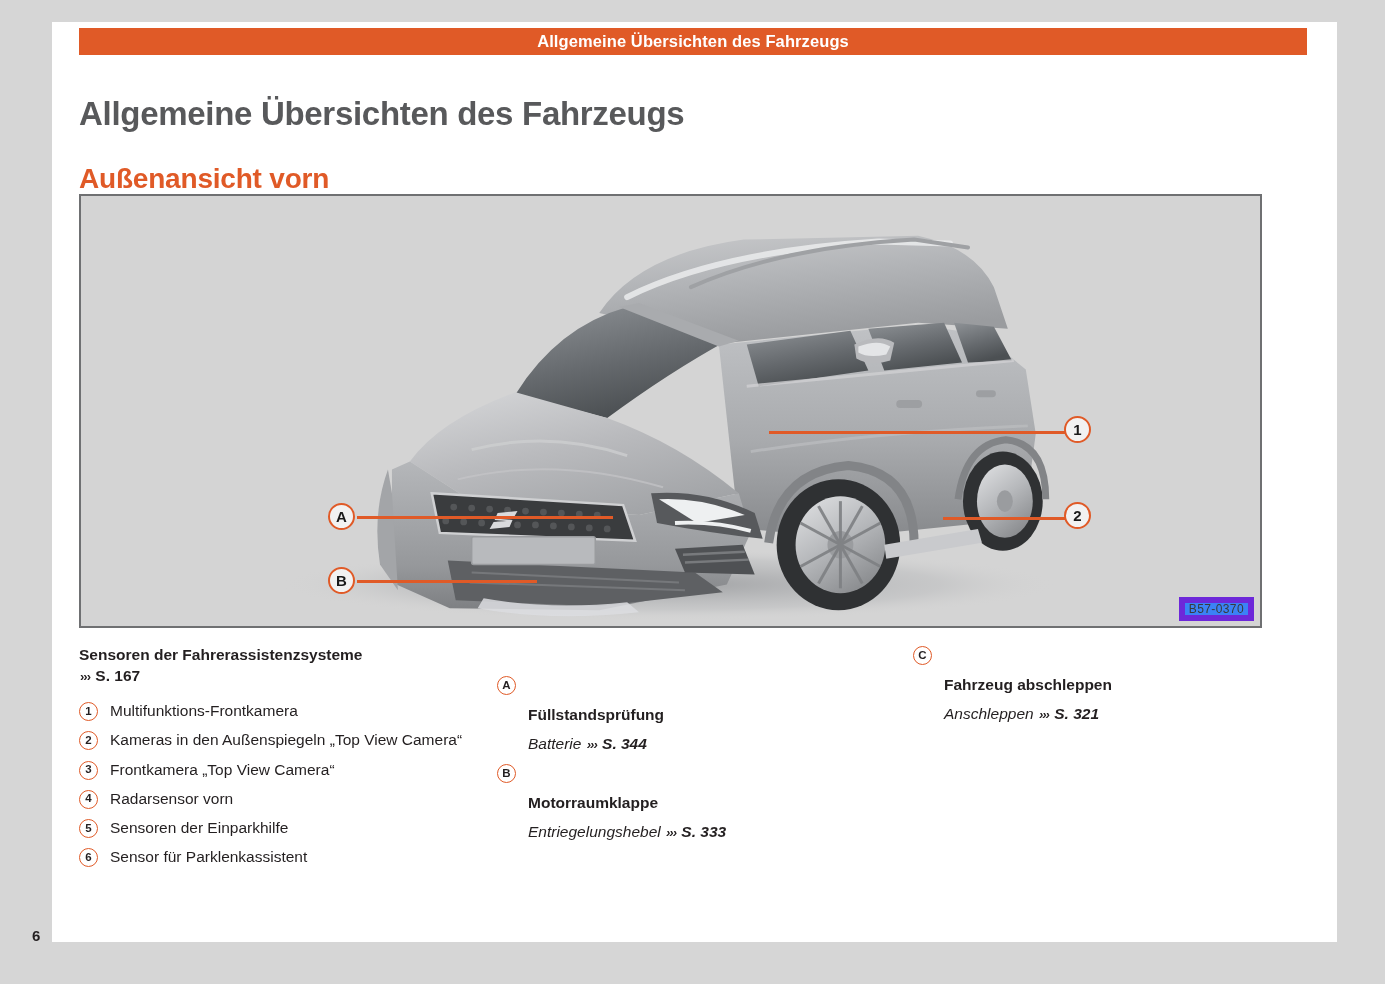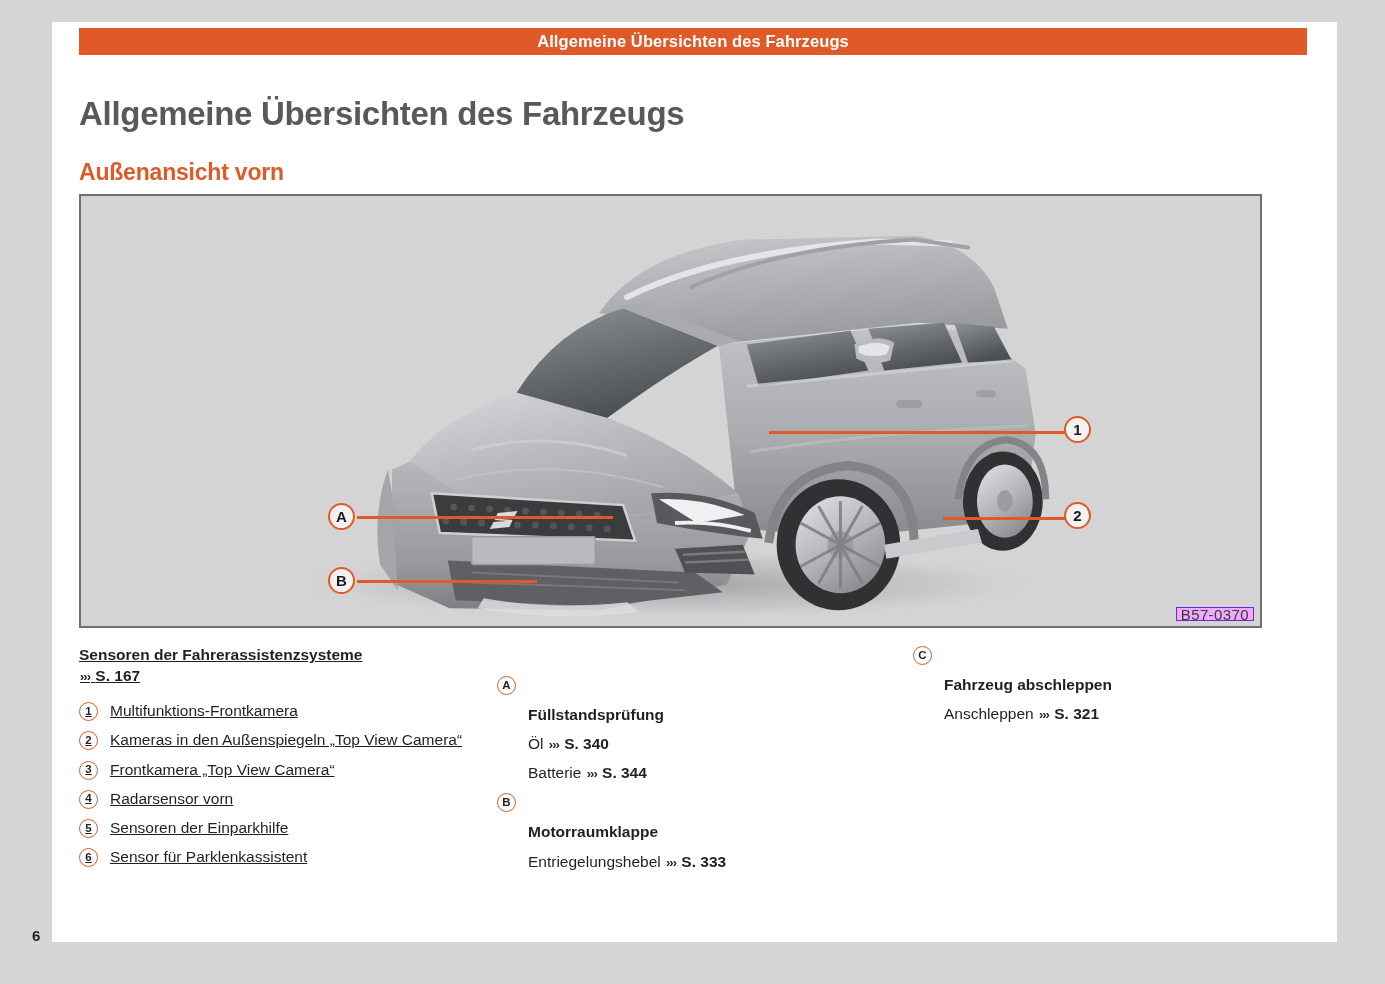--- a/index.html
+++ b/index.html
@@ -50,21 +50,21 @@
     font-size: 33px;
     font-weight: bold;
     color: #58595b;
     letter-spacing: -.3px;
     white-space: nowrap;
   }
   #section-title {
     position: absolute;
     left: 79px;
     top: 140px;
-    font-size: 23px;
+    font-size: 28px;
     font-weight: bold;
     color: #e05a27;
     letter-spacing: -.2px;
     white-space: nowrap;
   }
 
   
   #figure {
     position: absolute;
     left: 79px;
@@ -79,24 +79,24 @@
   #figure-canvas {
     position: absolute;
     inset: 0;
     width: 100%;
     height: 100%;
   }
   #figure-code {
     position: absolute;
     right: 6px;
     bottom: 5px;
-    background: #f0abfc;
-    border: 1px solid #6d28d9;
+    background: #3b82f6;
+    border: 6px solid #6d28d9;
     color: #3a3a3a;
-    font-size: 15px;
+    font-size: 12px;
     font-family: "Liberation Sans", sans-serif;
     letter-spacing: .4px;
     padding: 1px 4px 0 4px;
     line-height: 11px;
   }
 
   
   .callout {
     position: absolute;
     width: 27px;
@@ -118,21 +118,21 @@
     background: #e05a27;
   }
 
   
   .legend-col {
     position: absolute;
     color: #231f20;
     font-size: 15.5px;
     line-height: 1.30;
   }
-  #legend-col-1 { left: 79px;  top: 645px; width: 400px; text-decoration: underline; }
+  #legend-col-1 { left: 79px;  top: 645px; width: 400px; }
   #legend-col-2 { left: 497px; top: 675px; width: 400px; }
   #legend-col-3 { left: 913px; top: 645px; width: 400px; }
 
   .legend-head {
     font-weight: bold;
     font-size: 15.5px;
     color: #231f20;
     line-height: 1.33;
   }
 
@@ -158,20 +158,21 @@
     margin-top: 1px;
     line-height: 1;
     background: #ffffff;
   }
   .legend-row .txt { flex: 1 1 auto; }
   .legend-row.bold .txt { font-weight: bold; margin-top: 30px; }
 
   .legend-sub {
     margin-top: 9px;
     margin-left: 31px;
+    font-style: italic;
   }
 
   .ref-arrow {
     font-weight: bold;
     letter-spacing: -1px;
     font-size: 13px;
     padding: 0 1px;
   }
   .ref-page { font-weight: bold; margin-top: 48px; }
 
@@ -392,25 +393,20 @@
   </div>
 </div>
 
 <div class="legend-col" id="legend-col-2">
 
   <div class="legend-row bold" style="margin-top:0">
     <span class="marker">A</span>
     <span class="txt">Füllstandsprüfung</span>
   </div>
   <div class="legend-sub">
-    <span>Öl</span>
-    <span class="ref-arrow">›››</span>
-    <span class="ref-page">S. 340</span>
-  </div>
-  <div class="legend-sub">
     <span>Batterie</span>
     <span class="ref-arrow">›››</span>
     <span class="ref-page">S. 344</span>
   </div>
 
   <div class="legend-row bold">
     <span class="marker">B</span>
     <span class="txt">Motorraumklappe</span>
   </div>
   <div class="legend-sub">

